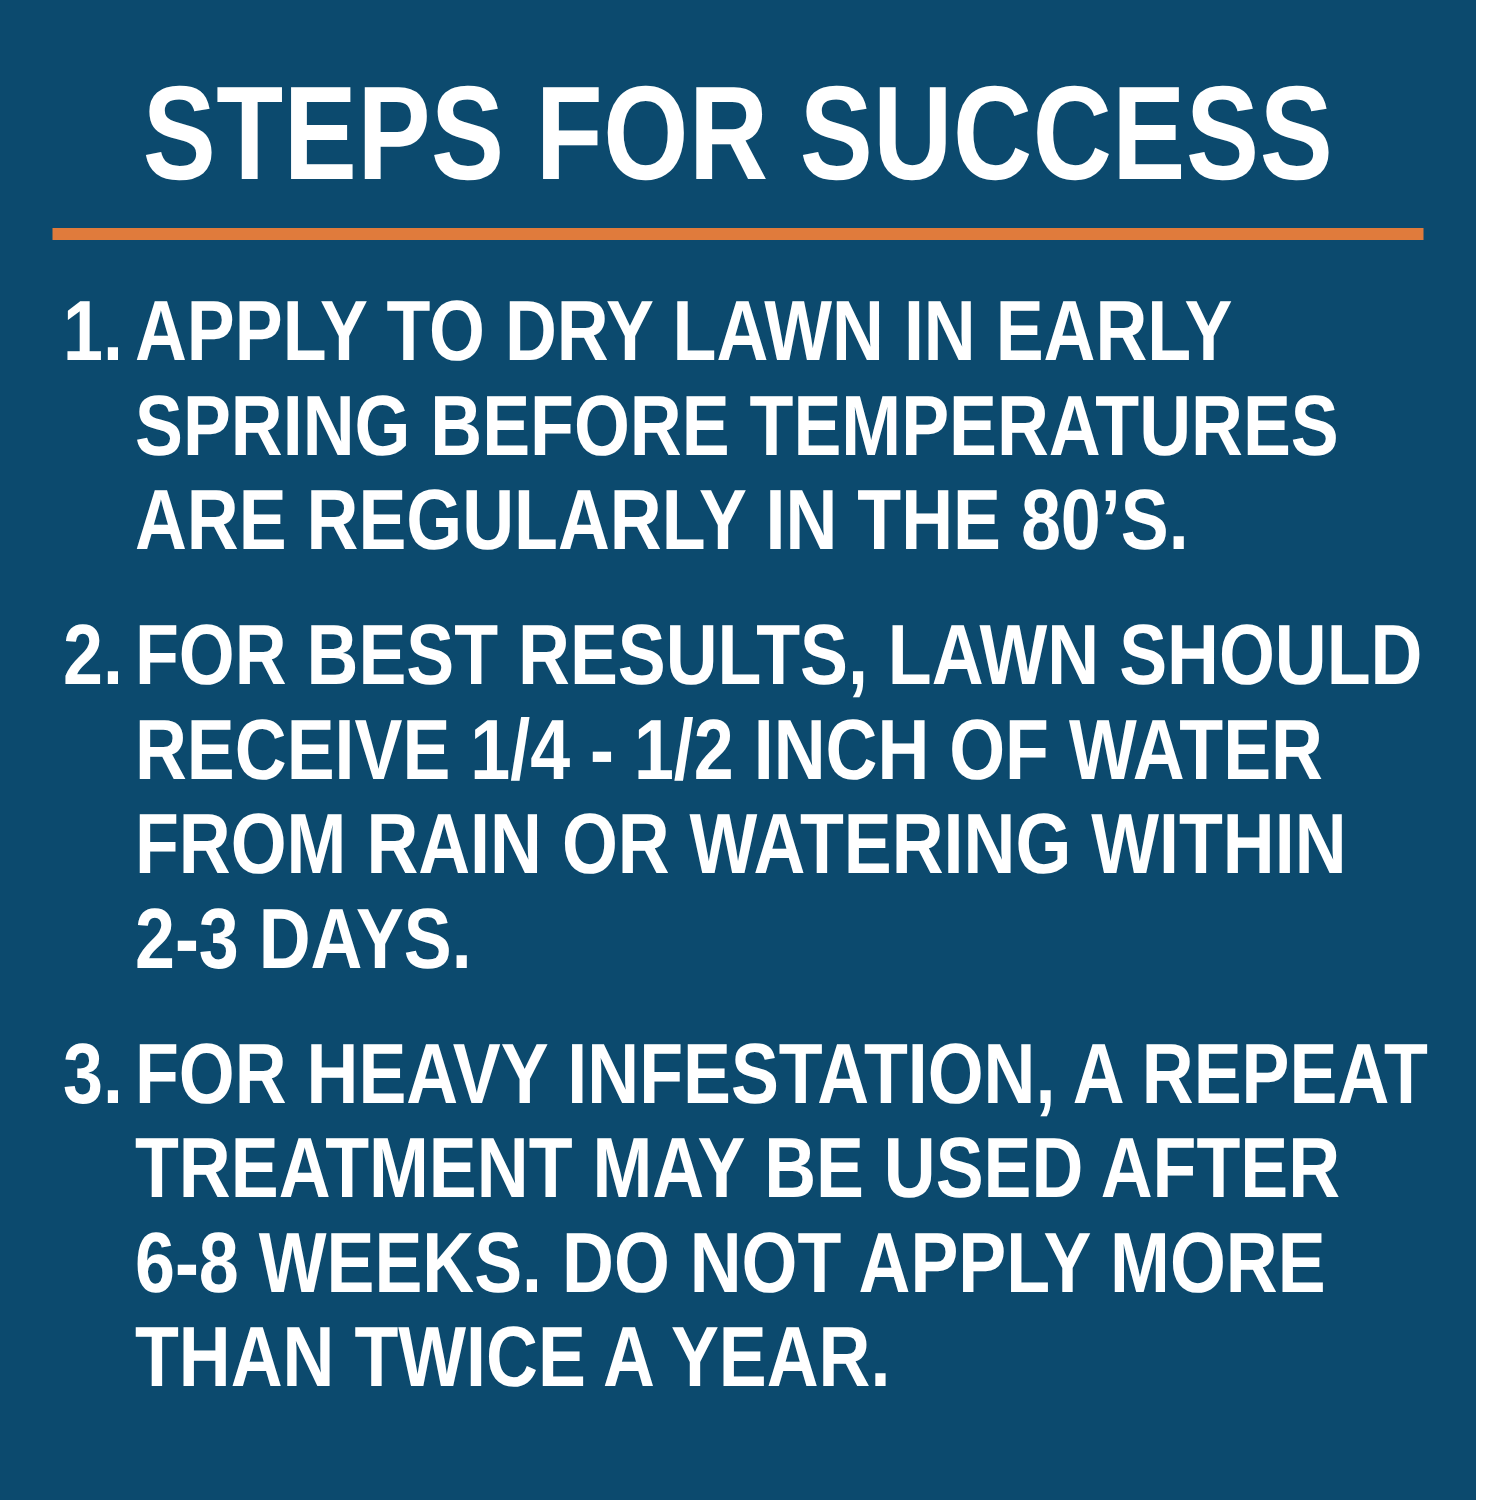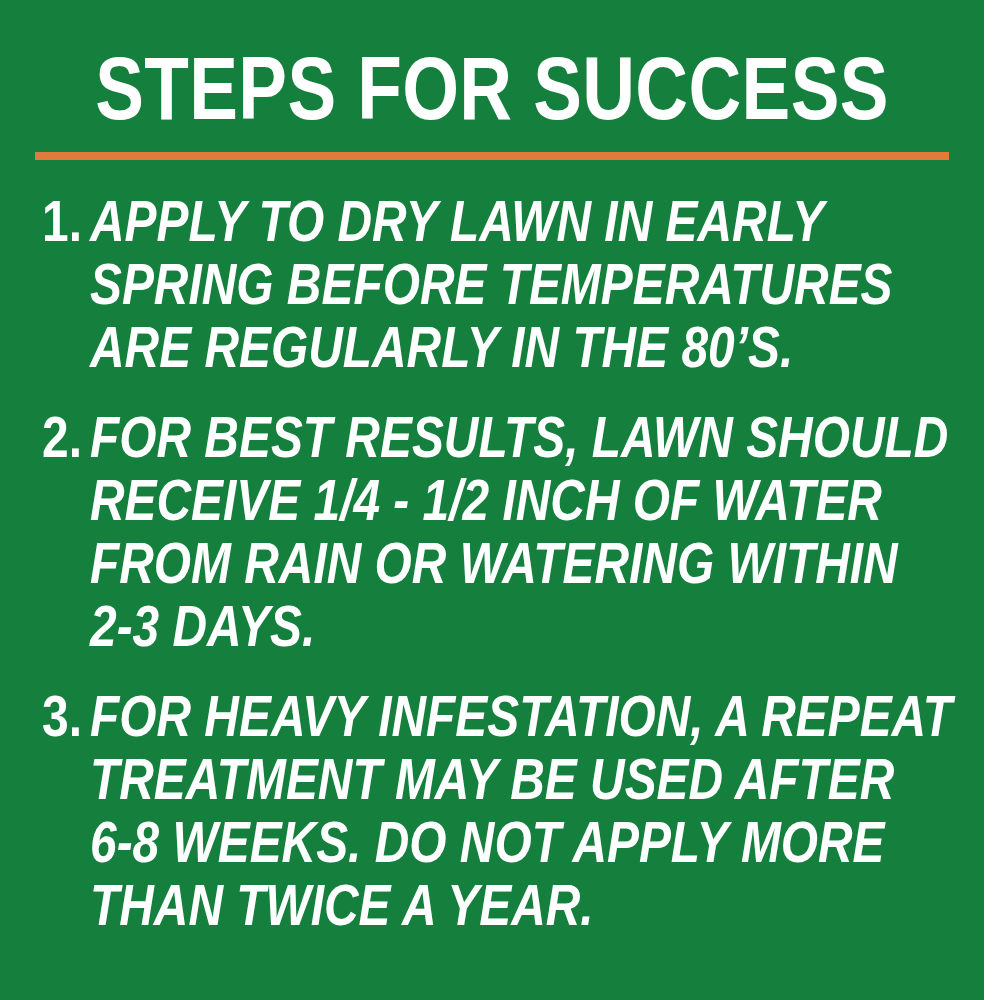--- a/index.html
+++ b/index.html
@@ -12,21 +12,21 @@
     height: 1000px;
     overflow: hidden;
     font-family: "Liberation Sans", "DejaVu Sans", sans-serif;
   }
 
   #panel {
     position: relative;
     box-sizing: border-box;
     width: 984px;
     height: 1000px;
-    background: #15803d;
+    background: #0c4a6e;
     color: #ffffff;
     padding: 0;
   }
 
   
   #title-block {
     padding-top: 46px;
     text-align: center;
   }
 
@@ -83,21 +83,20 @@
     line-height: 63px;
     font-weight: 700;
     color: #ffffff;
     transform: scaleX(0.84);
     transform-origin: left top;
     white-space: nowrap;
   }
 
   .step-lines {
     display: block;
-    font-style: italic;
   }
 
   .step-line {
     display: block;
     font-size: 57px;
     line-height: 63px;
     font-weight: 700;
     color: #ffffff;
     text-transform: uppercase;
     letter-spacing: 0px;

